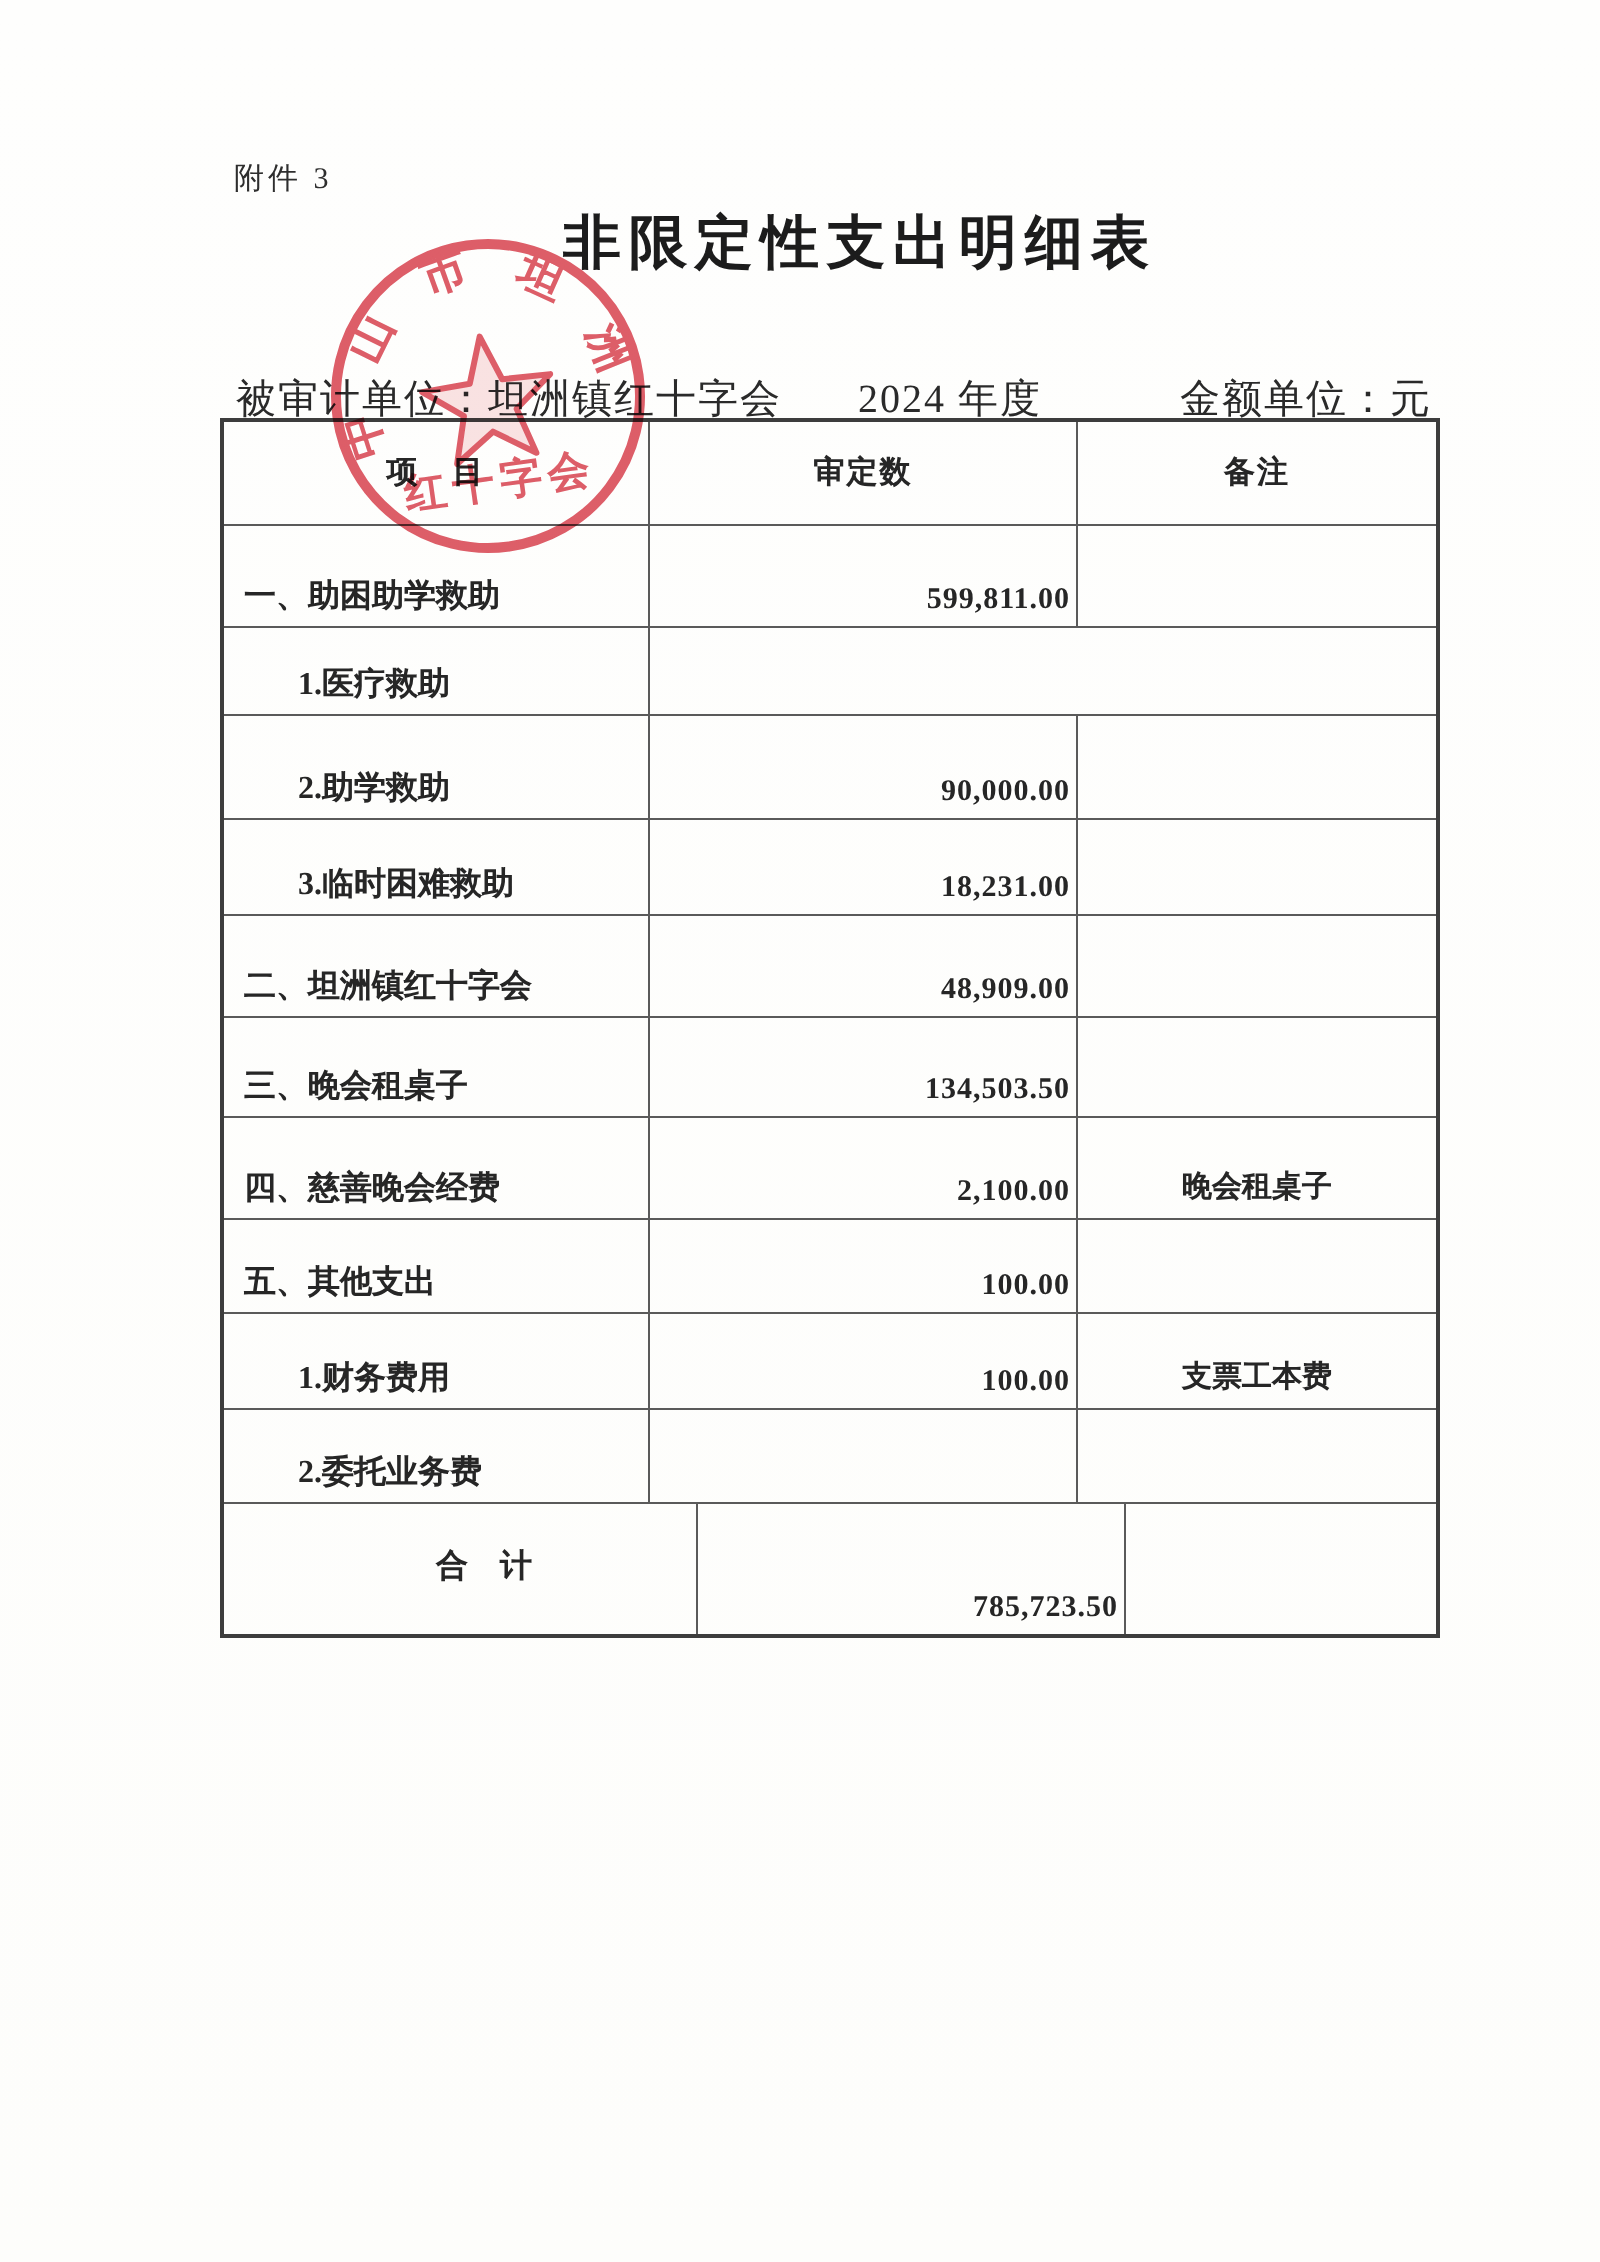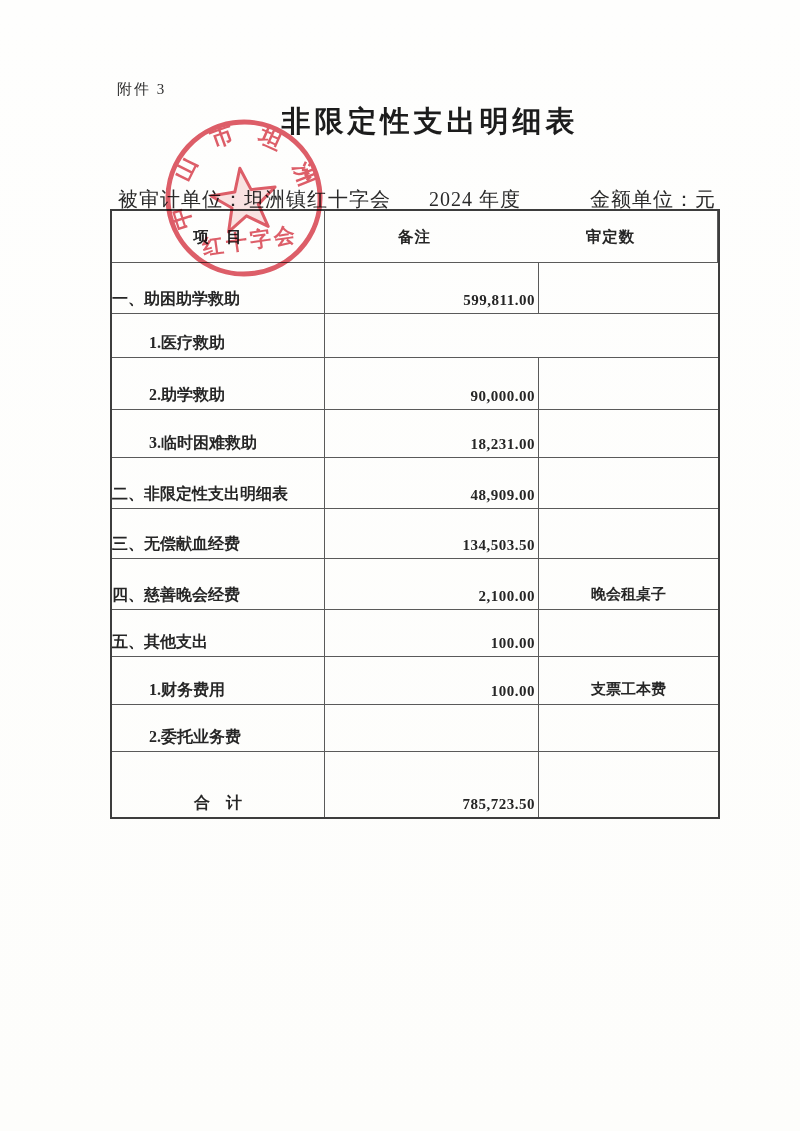--- a/index.html
+++ b/index.html
@@ -49,23 +49,23 @@
     box-sizing:border-box;
     display:flex;align-items:flex-end;
     font-size:16px;line-height:1.1;
     white-space:pre;
     overflow:hidden;
   }
   .c1{width:213px;border-right:1px solid #5a5a5a;}
   .c2{width:214px;border-right:1px solid #5a5a5a;justify-content:flex-end;padding-right:3px;padding-bottom:5px;font-size:15px;letter-spacing:0.5px;}
   .c3{flex:1;justify-content:center;padding-bottom:7px;font-size:15px;}
   .hrow .cell{align-items:center;justify-content:center;padding:0;font-size:15.5px;letter-spacing:1px;}
-  .lv0{padding-left:0;padding-bottom:5px;}
+  .lv0{padding-left:10px;padding-bottom:5px;}
   .lv1{padding-left:37px;padding-bottom:5px;}
-  .total .c1{justify-content:center;padding-left:0;padding-bottom:5px;}
+  .total .c1{justify-content:center;padding-left:0;padding-bottom:24px;margin-left:24px;}
 
   .seal{
     position:absolute;left:144px;top:98px;width:200px;height:200px;
     transform:rotate(-8deg);
     mix-blend-mode:multiply;
     opacity:0.85;
   }
   .seal text{
     font-family:"Liberation Serif","DejaVu Serif",serif;
     fill:#d8414f;
@@ -83,22 +83,22 @@
   <div class="meta">
     <span class="meta-left">被审计单位：坦洲镇红十字会</span>
     <span class="meta-center">2024 年度</span>
     <span class="meta-right">金额单位：元</span>
   </div>
 
   <div class="table">
 
     <div class="trow hrow" style="height:52px">
       <div class="cell c1">项　目</div>
+      <div class="cell c2">审定数</div>
       <div class="cell c3">备注</div>
-      <div class="cell c2">审定数</div>
     </div>
 
     <div class="trow" style="height:51px">
       <div class="cell c1 lv0">一、助困助学救助</div>
       <div class="cell c2">599,811.00</div>
       <div class="cell c3"></div>
     </div>
 
     <div class="trow" style="height:44px">
       <div class="cell c1 lv1">1.医疗救助</div>
@@ -111,27 +111,27 @@
       <div class="cell c3"></div>
     </div>
 
     <div class="trow" style="height:48px">
       <div class="cell c1 lv1">3.临时困难救助</div>
       <div class="cell c2">18,231.00</div>
       <div class="cell c3"></div>
     </div>
 
     <div class="trow" style="height:51px">
-      <div class="cell c1 lv0">二、非限定性支出明细表</div>
+      <div class="cell c1 lv0">二、坦洲镇红十字会</div>
       <div class="cell c2">48,909.00</div>
       <div class="cell c3"></div>
     </div>
 
     <div class="trow" style="height:50px">
-      <div class="cell c1 lv0">三、无偿献血经费</div>
+      <div class="cell c1 lv0">三、晚会租桌子</div>
       <div class="cell c2">134,503.50</div>
       <div class="cell c3"></div>
     </div>
 
     <div class="trow" style="height:51px">
       <div class="cell c1 lv0">四、慈善晚会经费</div>
       <div class="cell c2">2,100.00</div>
       <div class="cell c3">晚会租桌子</div>
     </div>
 

